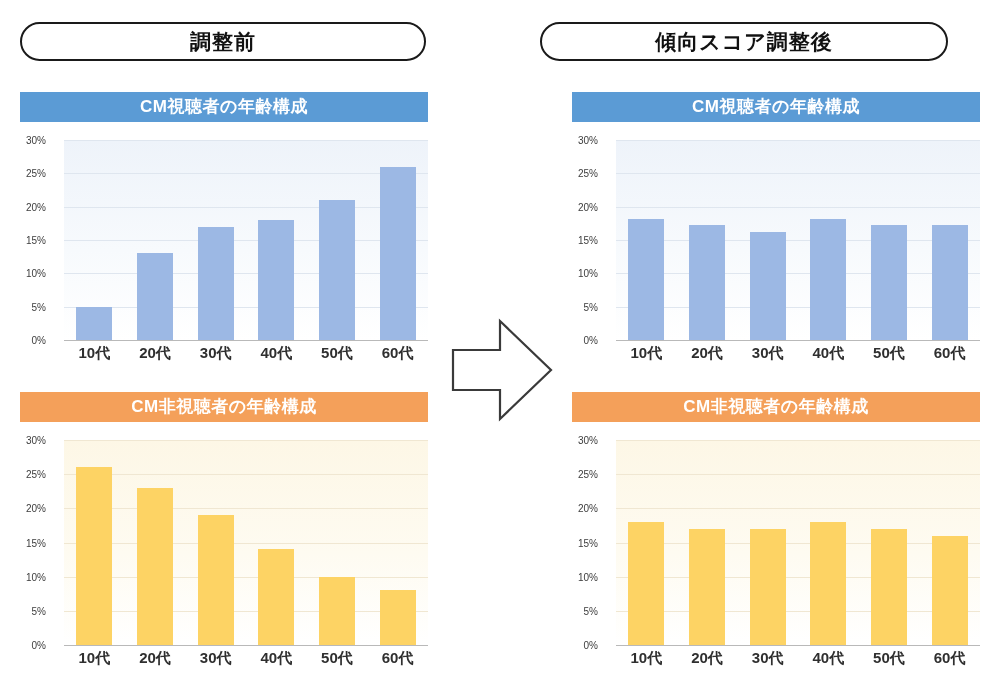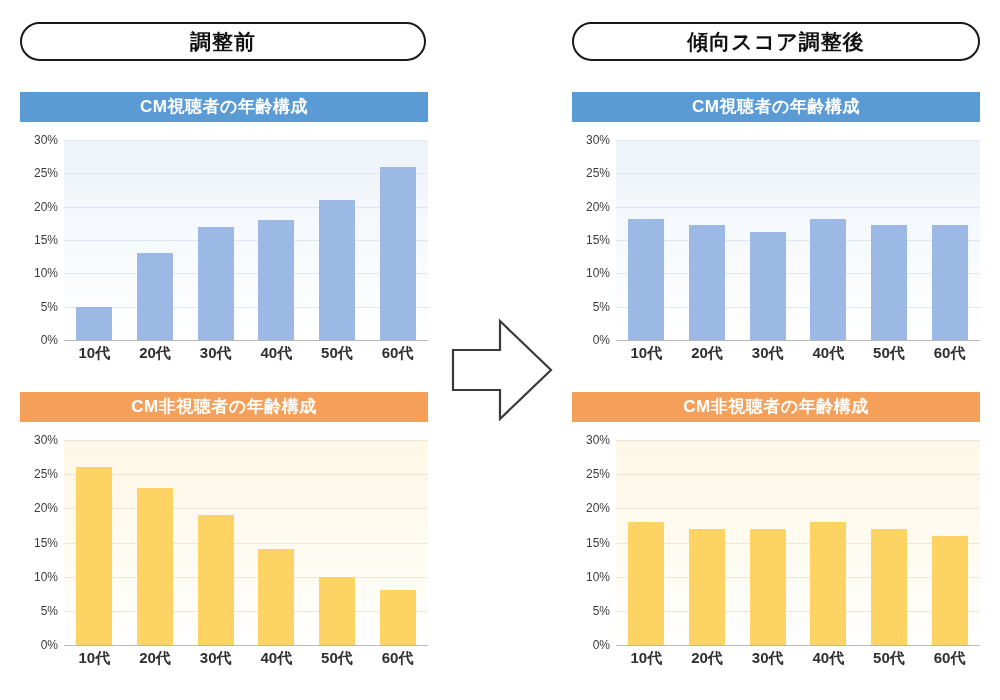--- a/index.html
+++ b/index.html
@@ -25,21 +25,21 @@
     background: #ffffff;
     display: flex;
     align-items: center;
     justify-content: center;
     font-size: 21px;
     font-weight: 700;
     letter-spacing: 1px;
     color: #111111;
   }
   #pill-before { left: 20px;  top: 22px; width: 406px; height: 39px; }
-  #pill-after  { left: 572px; top: 22px; width: 408px; height: 39px; }
+  #pill-after  { left: 540px; top: 22px; width: 408px; height: 39px; }
 
   
   .panel {
     position: absolute;
   }
   .panel-title {
     box-sizing: border-box;
     width: 100%;
     height: 30px;
     line-height: 30px;
@@ -60,23 +60,23 @@
   
   .yaxis {
     position: absolute;
     left: 0;
     top: 0;
     width: 42px;
     height: 100%;
   }
   .ytick {
     position: absolute;
-    right: 4px;
+    right: 16px;
     transform: translateY(-50%);
-    font-size: 12px;
+    font-size: 10px;
     color: #3c3c3c;
     white-space: nowrap;
     font-weight: 400;
   }
 
   
   .plot {
     position: absolute;
     left: 44px;
     top: 0;

